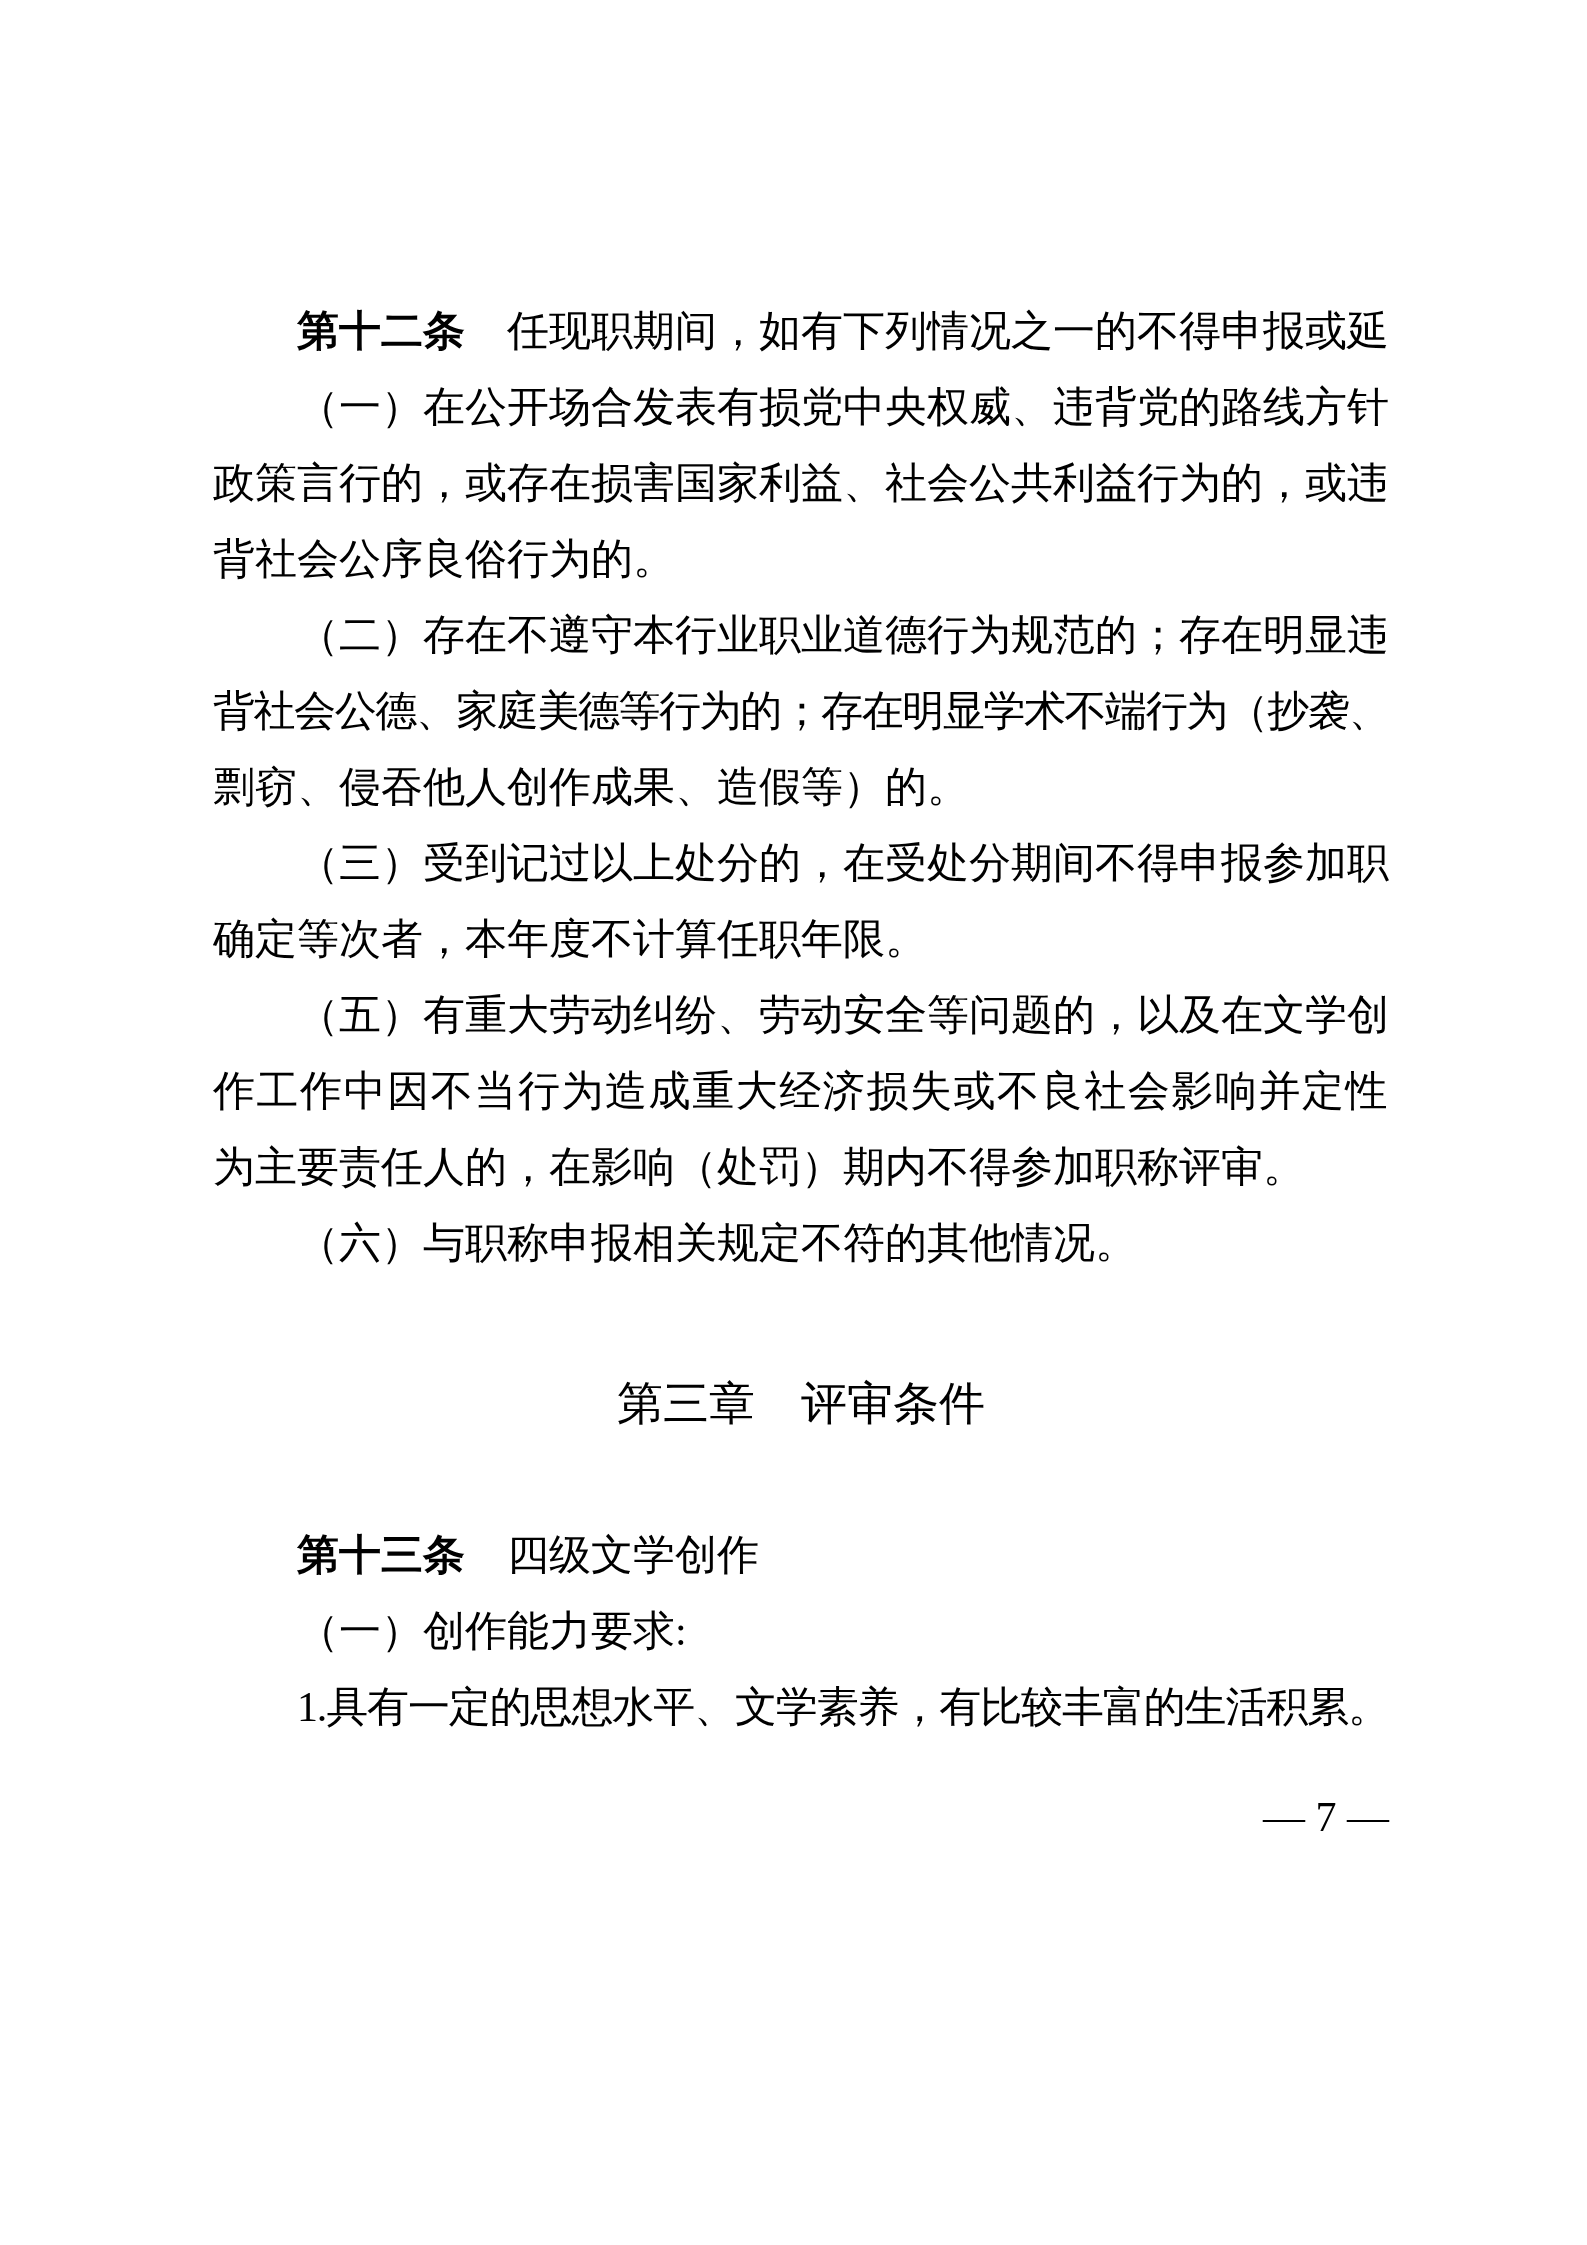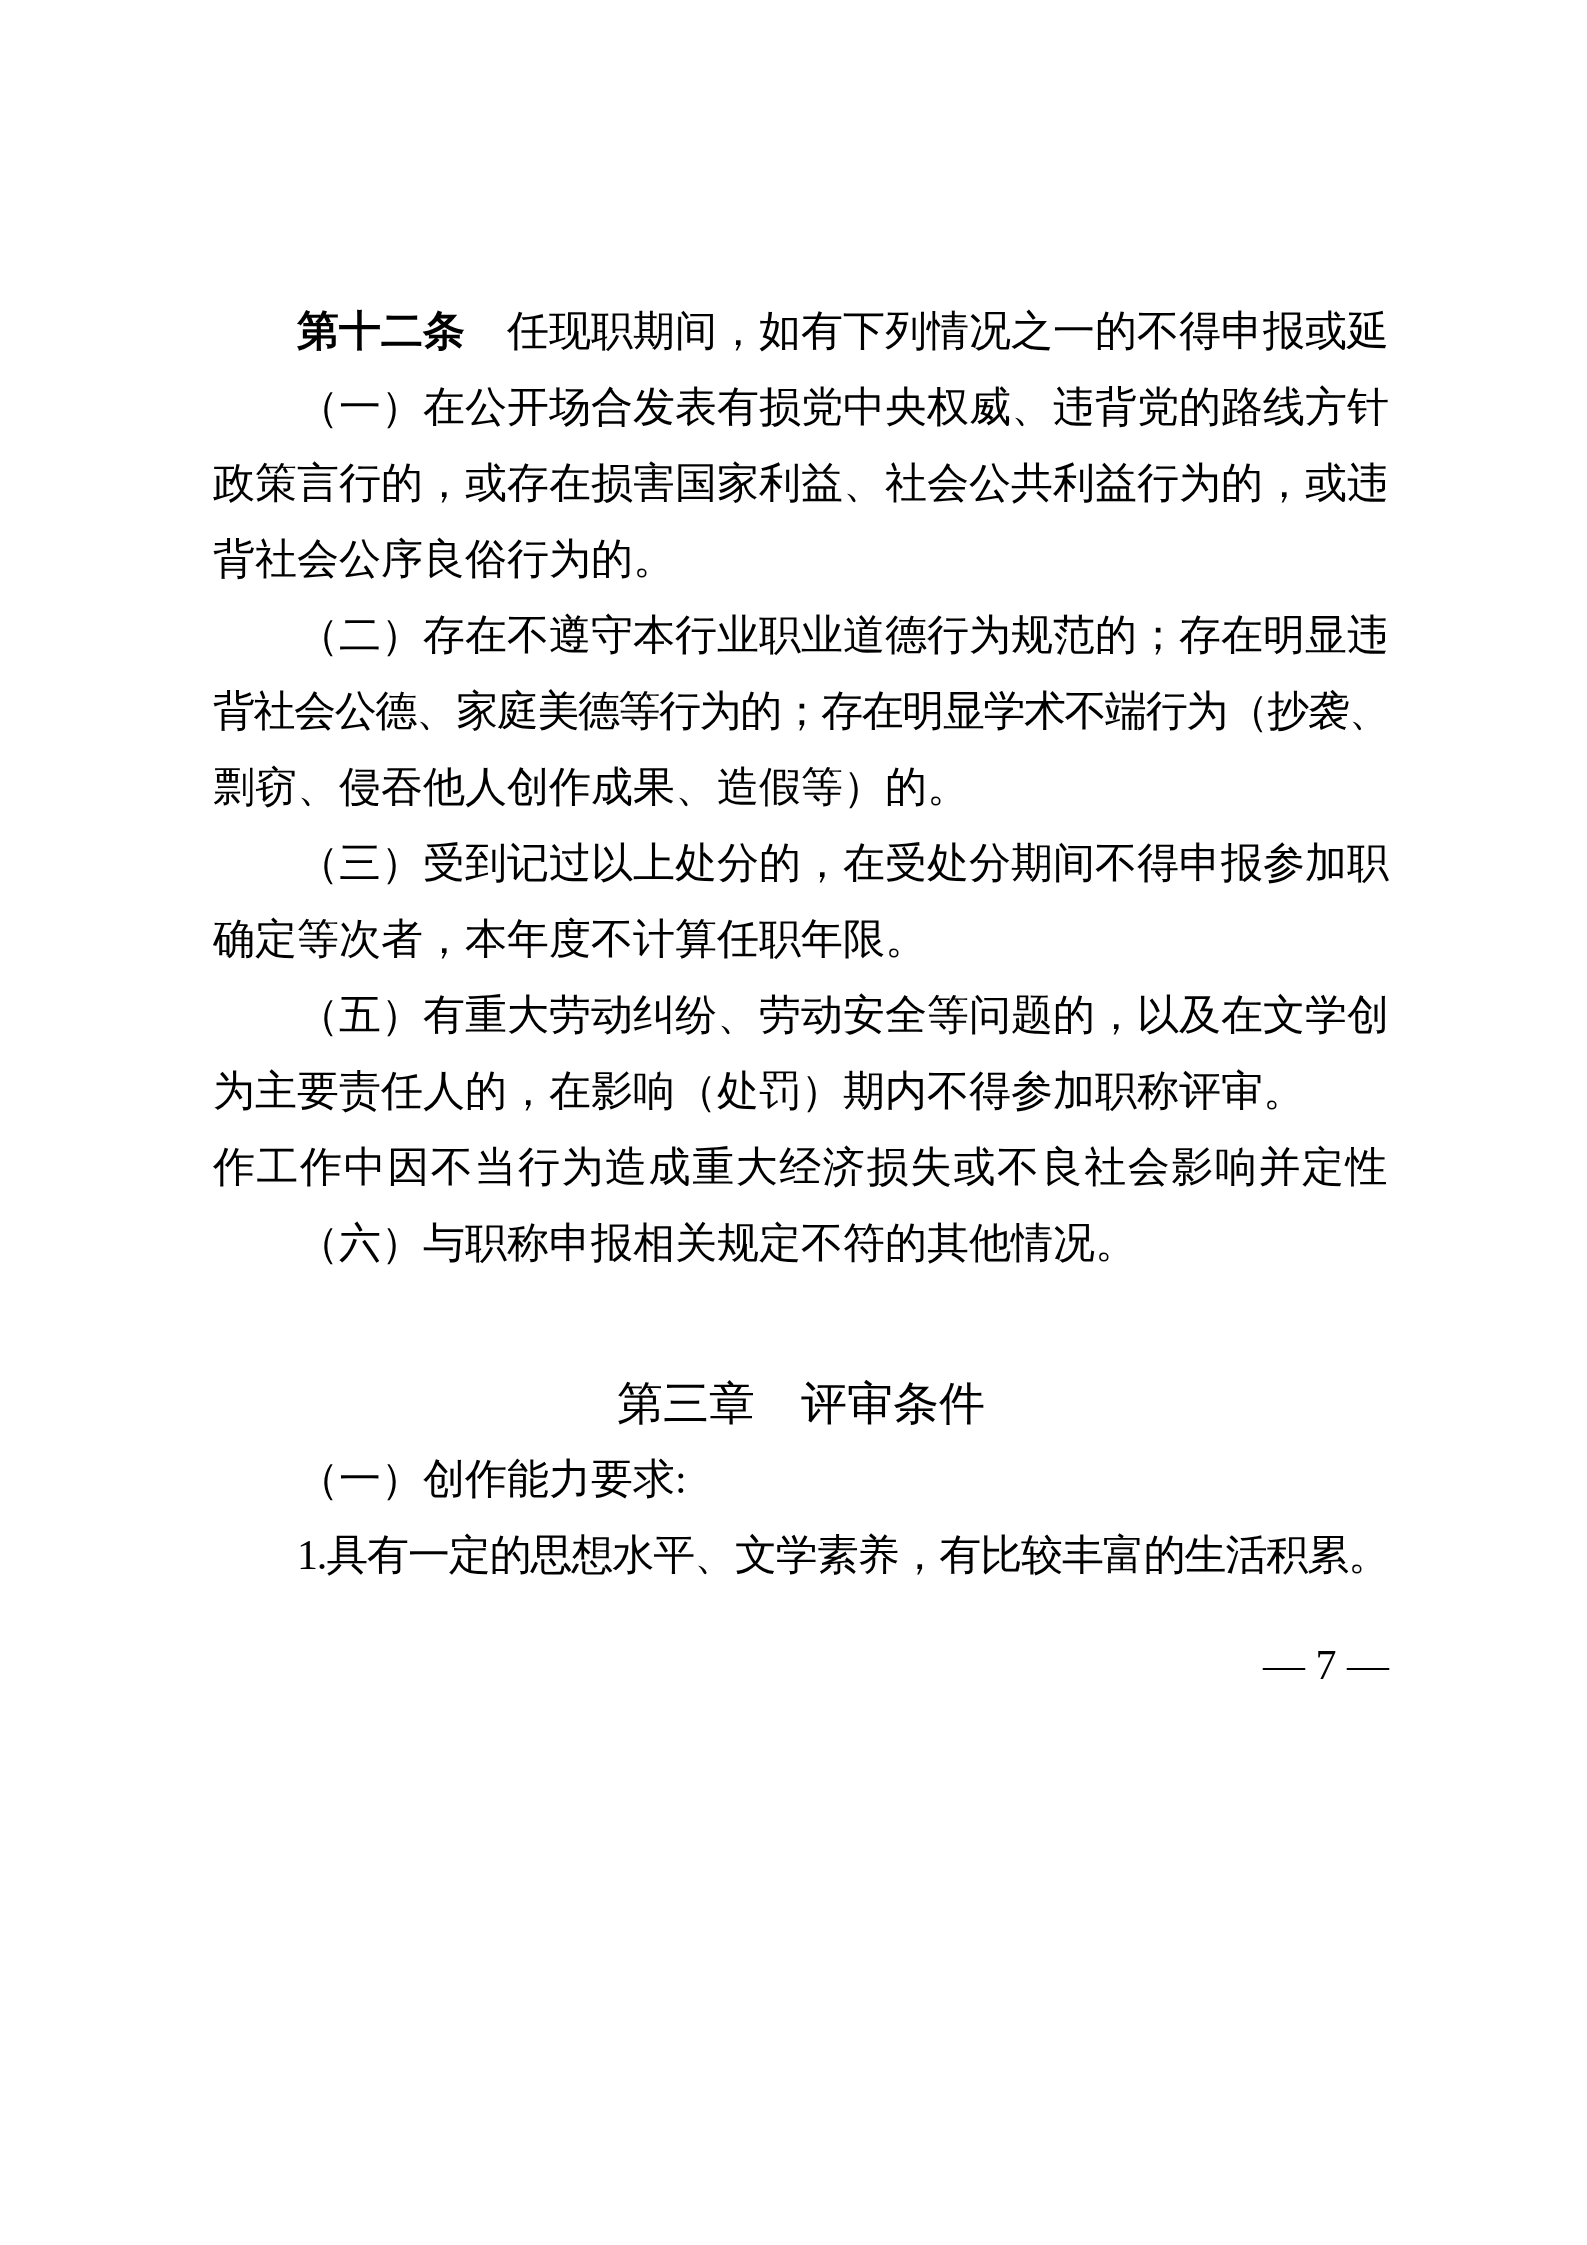--- a/index.html
+++ b/index.html
@@ -49,21 +49,22 @@
     <div class="line indent fill" style="letter-spacing: 0px;"><span class="bold-label">第十二条</span><span>　任现职期间，如有下列情况之一的不得申报或延</span></div>
       <div class="line indent fill" style="letter-spacing: 0px;"><span>（一）在公开场合发表有损党中央权威、违背党的路线方针</span></div>
       <div class="line fill" style="letter-spacing: 0px;"><span>政策言行的，或存在损害国家利益、社会公共利益行为的，或违</span></div>
       <div class="line"><span>背社会公序良俗行为的。</span></div>
       <div class="line indent fill" style="letter-spacing: 0px;"><span>（二）存在不遵守本行业职业道德行为规范的；存在明显违</span></div>
       <div class="line fill" style="letter-spacing: -1.45px;"><span>背社会公德、家庭美德等行为的；存在明显学术不端行为（抄袭、</span></div>
       <div class="line"><span>剽窃、侵吞他人创作成果、造假等）的。</span></div>
       <div class="line indent fill" style="letter-spacing: 0px;"><span>（三）受到记过以上处分的，在受处分期间不得申报参加职</span></div>
       <div class="line"><span>确定等次者，本年度不计算任职年限。</span></div>
       <div class="line indent fill" style="letter-spacing: 0px;"><span>（五）有重大劳动纠纷、劳动安全等问题的，以及在文学创</span></div>
+      <div class="line fill" style="letter-spacing: 1.56px;"><span>作工作中因不当行为造成重大经济损失或不良社会影响并定性</span></div>
       <div class="line"><span>为主要责任人的，在影响（处罚）期内不得参加职称评审。</span></div>
-      <div class="line fill" style="letter-spacing: 1.56px;"><span>作工作中因不当行为造成重大经济损失或不良社会影响并定性</span></div>
       <div class="line indent"><span>（六）与职称申报相关规定不符的其他情况。</span></div>
       <div class="line chapter"><span>第三章　评审条件</span></div>
+      <div class="line indent space-above"><span class="bold-label">第十三条</span><span>　四级文学创作</span></div>
       <div class="line indent"><span>（一）创作能力要求:</span></div>
       <div class="line indent fill" style="letter-spacing: -1.13px;"><span>1.具有一定的思想水平、文学素养，有比较丰富的生活积累。</span></div>
       <div class="page-number">— 7 —</div>
   </div>
 </div>
 
 </body></html>

